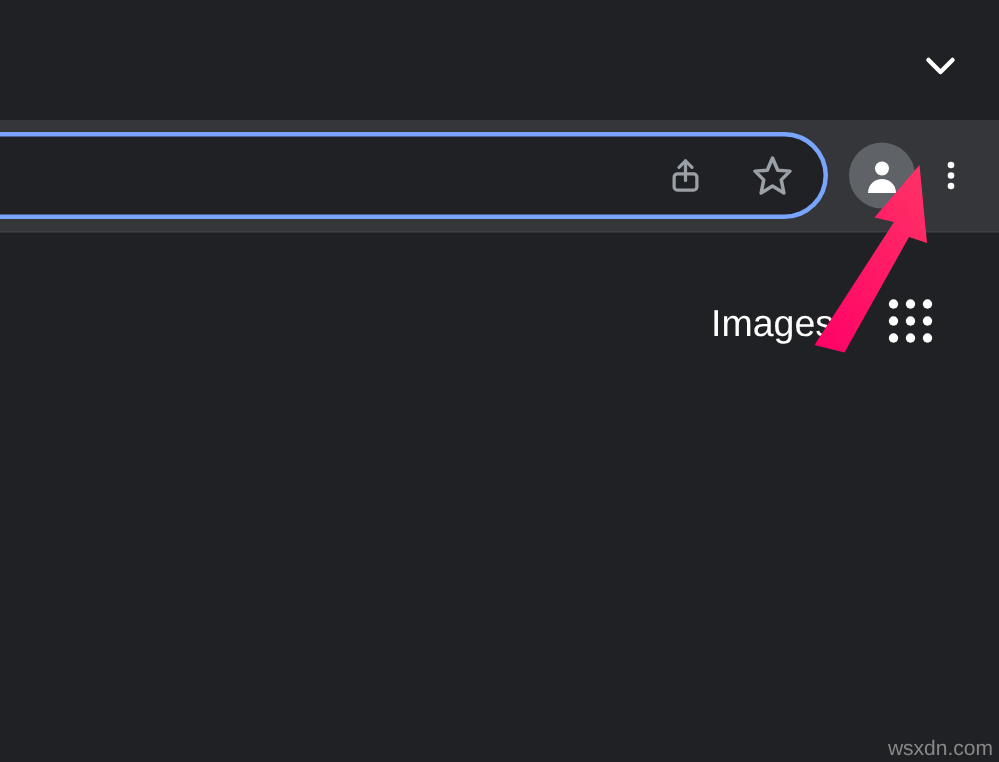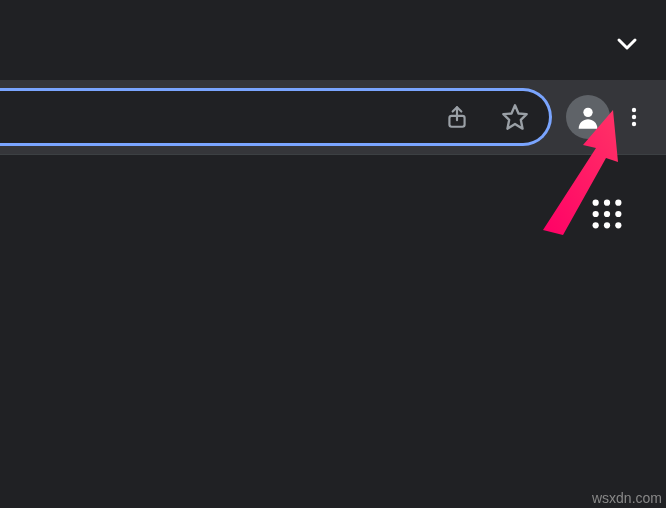--- a/index.html
+++ b/index.html
@@ -144,20 +144,21 @@
     <svg width="24" height="24" viewBox="0 0 24 24" fill="#ffffff">
       <circle cx="12" cy="5" r="2.2"></circle>
       <circle cx="12" cy="12" r="2.2"></circle>
       <circle cx="12" cy="19" r="2.2"></circle>
     </svg>
   </div>
 </div>
 
 <div class="content">
   <div class="nav-links">
+    <span class="nav-link">Images</span>
     <div class="apps-grid">
       <svg width="34" height="34" viewBox="0 0 24 24" fill="#ffffff">
         <circle cx="4" cy="4" r="2.2"></circle>
         <circle cx="12" cy="4" r="2.2"></circle>
         <circle cx="20" cy="4" r="2.2"></circle>
         <circle cx="4" cy="12" r="2.2"></circle>
         <circle cx="12" cy="12" r="2.2"></circle>
         <circle cx="20" cy="12" r="2.2"></circle>
         <circle cx="4" cy="20" r="2.2"></circle>
         <circle cx="12" cy="20" r="2.2"></circle>

